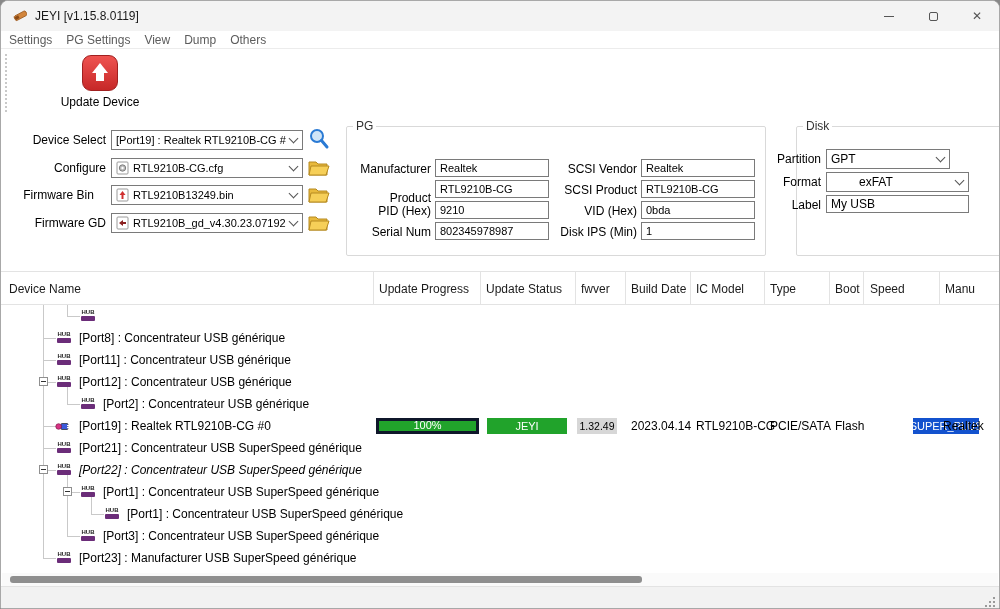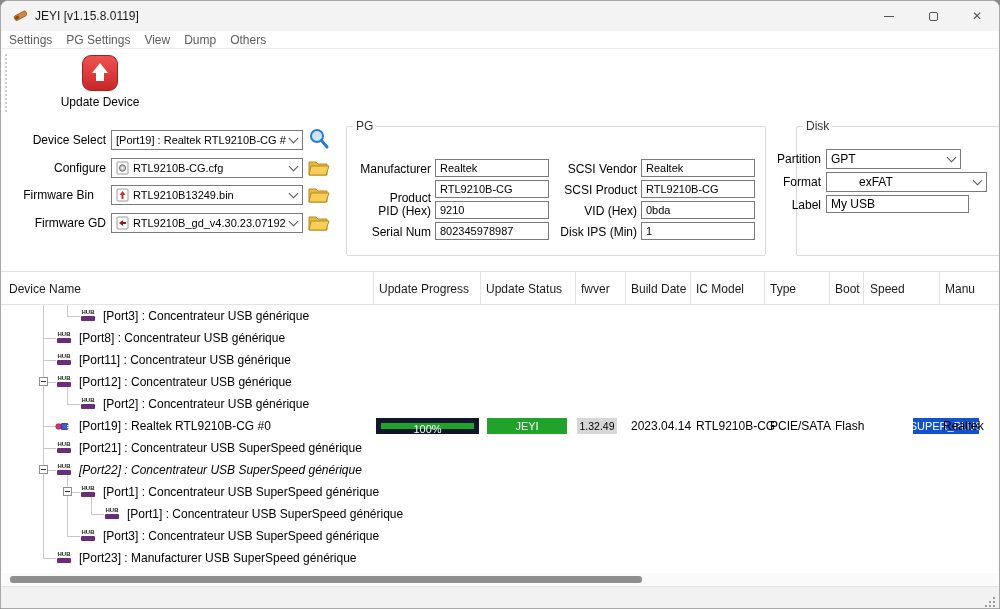--- a/index.html
+++ b/index.html
@@ -55,22 +55,22 @@
   .tbody{ position:absolute; left:0; top:304px; width:100%; height:266px; background:#fff; overflow:hidden; }
   .trow{ position:absolute; left:0; width:100%; height:22px; }
   .tline{ position:absolute; background:#c9c9c9; }
   .expander{ position:absolute; width:9px; height:9px; background:#fff; border:1px solid #8f8f8f; }
   .expander::after{ content:""; position:absolute; left:1px; top:3px; width:5px; height:1px; background:#333; }
   .row-label{ position:absolute; font-size:12px; color:#000; white-space:nowrap; }
   .hubicon{ position:absolute; width:16px; height:13px; text-align:center; }
   .hubicon span{ display:block; font-size:6px; font-weight:bold; color:#222; line-height:6px; letter-spacing:0; }
   .hubbar{ width:14px; height:5px; margin:1px auto 0; background:var(--hub-purple,#6b2d79); border-radius:1px; }
   .cell-text{ position:absolute; font-size:12px; color:#000; white-space:nowrap; }
-  .pbar{ position:absolute; height:16px; border:5px solid #0f172a; background:var(--green,#21a32b);
-    display:flex; align-items:flex-start; justify-content:center; }
+  .pbar{ position:absolute; height:16px; border:3px solid #0f172a; background:var(--green,#21a32b);
+    display:flex; align-items:flex-end; justify-content:center; }
   .pbar span{ font-size:11px; color:#fff; }
   .badge{ position:absolute; height:16px; display:flex; align-items:center; justify-content:center;
     font-size:11px; color:#fff; }
   .chip{ position:absolute; height:16px; display:flex; align-items:center; justify-content:center;
     font-size:10.5px; color:#000; background:var(--fwver-bg,#d7d7d7); }
   
   .hscroll{ position:absolute; left:1px; top:572px; width:996px; height:13px; background:#fafafa; }
   .hthumb{ position:absolute; left:8px; top:3px; width:632px; height:7px; background:#8f8f8f; border-radius:3px; }
   .statusbar{ position:absolute; left:0; top:585px; width:100%; height:24px; background:#f2f2f2;
     border-top:1px solid #e3e3e3; }
@@ -201,26 +201,26 @@
     <input class="tinput" style="left: 640px; top: 200px; width: 114px;" value="0bda">
     <span class="flabel" style="left:552px; top:224px; width:84px;">Disk IPS (Min)</span>
     <input class="tinput" style="left: 640px; top: 221px; width: 114px;" value="1">
   </div>
 
   <fieldset class="grp" style="left:775px; top:118px; width:210px; height:137px;margin-left:20px;">
     <legend>Disk</legend>
   </fieldset>
   <div>
     <span class="flabel" style="left:770px; top:151px; width:50px;">Partition</span>
-    <div class="combo" style="left:825px; top:148px; width:135px;">
+    <div class="combo" style="left:825px; top:148px; width:124px;">
       <span class="combo-text" style="font-size:12px;">GPT</span>
       <span class="chev"></span>
     </div>
     <span class="flabel" style="left:770px; top:174px; width:50px;">Format</span>
-    <div class="combo" style="left:825px; top:171px; width:161px;padding-left:32px;">
+    <div class="combo" style="left:825px; top:171px; width:143px;padding-left:32px;">
       <span class="combo-text" style="font-size:12px;">exFAT</span>
       <span class="chev"></span>
     </div>
     <span class="flabel" style="left:770px; top:197px; width:50px;">Label</span>
     <input class="tinput" style="left: 825px; top: 194px; width: 143px; font-size: 12px;" value="My USB">
   </div>
 
   <div class="theader" id="theader">
       <div class="hcell" style="left: 8px;">Device Name</div>
       <div class="hcell" style="left: 378px;">Update Progress</div>
@@ -248,21 +248,20 @@
       <div class="tline" style="left: 66px; top: 0px; width: 1px; height: 11px;"></div>
       <div class="tline" style="left: 66px; top: 82px; width: 1px; height: 17px;"></div>
       <div class="tline" style="left: 66px; top: 170px; width: 1px; height: 61px;"></div>
       <div class="tline" style="left: 90px; top: 192px; width: 1px; height: 17px;"></div>
       <div class="trow" style="top: 0px;">
         <div class="tline" style="left: 66px; top: 11px; width: 13px; height: 1px;"></div>
         <div class="hubicon" style="left: 79px; top: 4px;">
           <span>HUB</span>
           <div class="hubbar"></div>
         </div>
-        <span class="row-label" style="left: 102px; top: 4px;">[Port3] : Concentrateur USB générique</span>
       </div>
       <div class="trow" style="top: 22px;">
         <div class="tline" style="left: 42px; top: 11px; width: 13px; height: 1px;"></div>
         <div class="hubicon" style="left: 55px; top: 4px;">
           <span>HUB</span>
           <div class="hubbar"></div>
         </div>
         <span class="row-label" style="left: 78px; top: 4px;">[Port8] : Concentrateur USB générique</span>
       </div>
       <div class="trow" style="top: 44px;">

